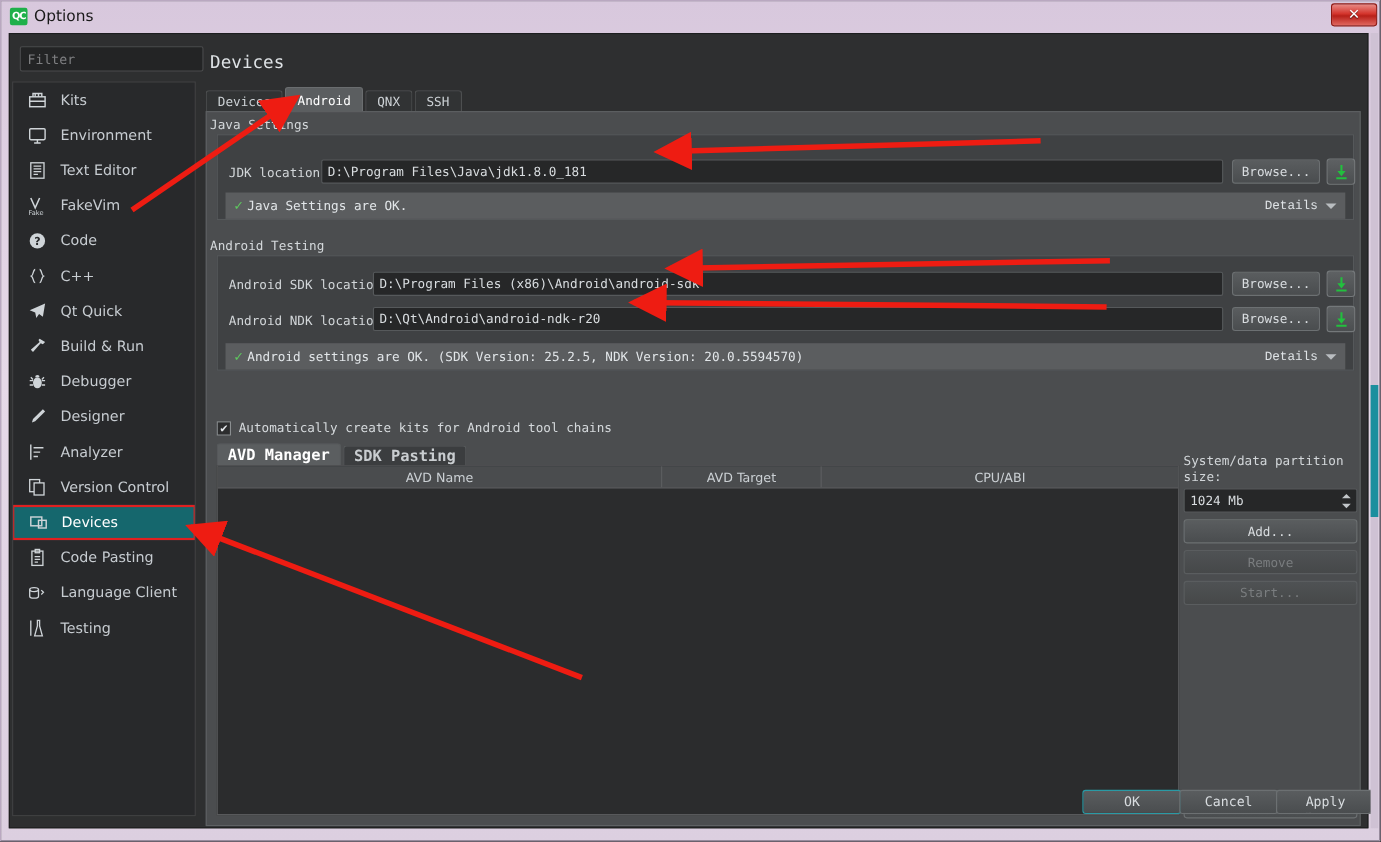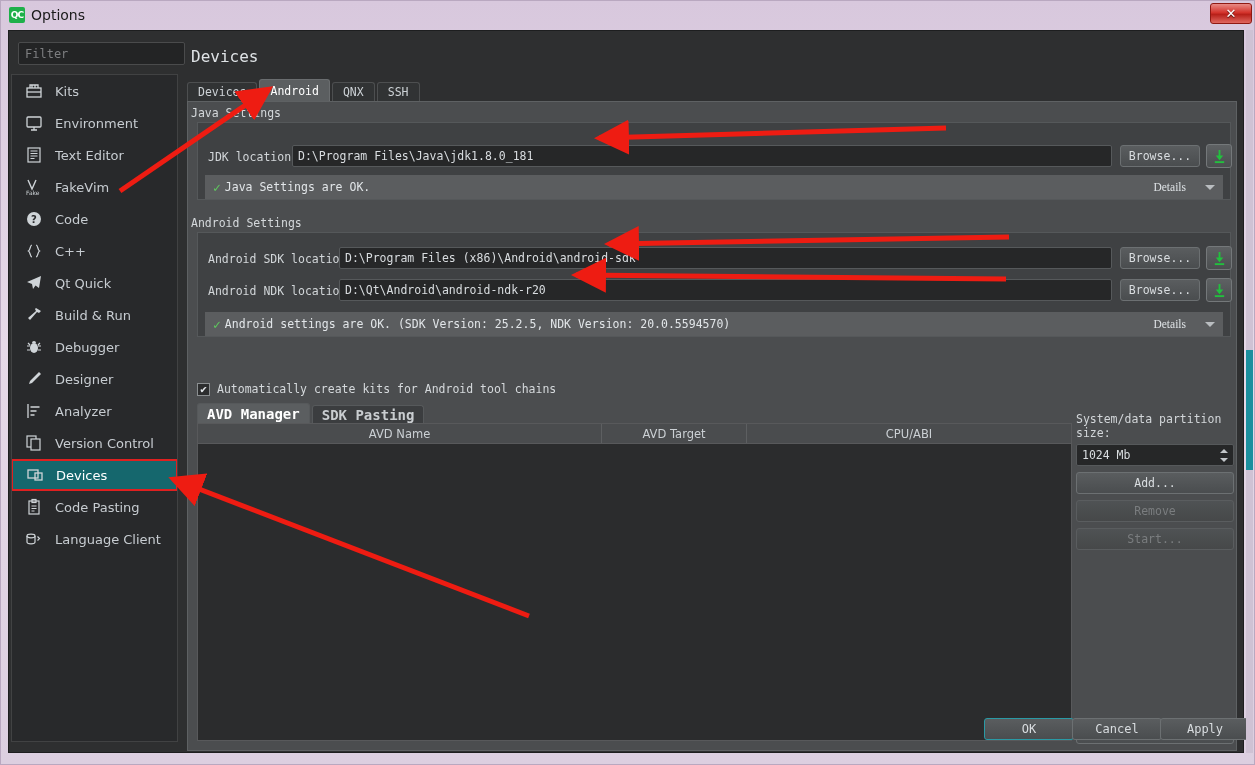--- a/index.html
+++ b/index.html
@@ -151,22 +151,22 @@
   }
   .status-row {
     position: absolute; height: 24px;
     background: #5b5d5f;
     display: flex; align-items: center;
   }
   .status-txt { color: #e2e6e9; font-size: 11.5px; font-family: "DejaVu Sans Mono", monospace; }
   .check-g { color: #5ec85e; font-size: 13px; margin: 0 4px 0 8px; }
   .details-lnk {
     position: absolute; right: 8px; top: 0; height: 24px;
-    display: flex; align-items: center; gap: 19px;
-    color: #dfe3e6; font-size: 11.5px; font-family: Liberation Serif, serif;
+    display: flex; align-items: center; gap: 7px;
+    color: #dfe3e6; font-size: 11.5px; font-family: Liberation Mono, monospace;
   }
   .caret { width: 0; height: 0; border-left: 5px solid transparent;
     border-right: 5px solid transparent; border-top: 5px solid #b9bdc0; }
 
   
   #autokits { position: absolute; left: 9px; top: 280px; display: flex; align-items: center; gap: 7px; }
   .cbox {
     width: 13px; height: 13px; background: #2c2d2e;
     border: 1px solid #8b8f91; display: flex;
     align-items: center; justify-content: center;
@@ -419,20 +419,29 @@
         <span class="side-ico">
             <svg viewBox="0 0 18 18" width="18" height="18" fill="none" stroke="currentColor" stroke-width="1.2">
               <ellipse cx="6" cy="6" rx="4" ry="1.8"></ellipse>
               <path d="M2 6v6c0 1 1.8 1.8 4 1.8s4-.8 4-1.8V6"></path>
               <path d="M12.5 6.5l2 2-2 2"></path>
             </svg>
           </span>
         <span>Language Client</span>
       </div>
 
+      <div class="side-item">
+        <span class="side-ico">
+            <svg viewBox="0 0 18 18" width="18" height="18" fill="none" stroke="currentColor" stroke-width="1.2">
+              <path d="M3 2v14"></path>
+              <path d="M9 2v5L6.5 16h7L11 7V2zM8.5 2h3"></path>
+            </svg>
+          </span>
+        <span>Testing</span>
+      </div>
     </div>
 
     <div id="pane">
 
       <div id="page-title">Devices</div>
 
       <div id="toptabs">
         <div class="ttab">Devices</div>
         <div class="ttab active">Android</div>
         <div class="ttab">QNX</div>
@@ -456,21 +465,21 @@
 
         <div class="status-row" style="left:17px;top:73px;width:1018px;">
           <span class="check-g">✓</span>
           <span class="status-txt">Java Settings are OK.</span>
           <span class="details-lnk">
             <span>Details</span>
             <span class="caret"></span>
           </span>
         </div>
 
-        <div class="grp-cap" style="left:3px;top:114px;">Android Settings</div>
+        <div class="grp-cap" style="left:3px;top:114px;">Android Testing</div>
         <div class="grp-box" style="left:9px;top:130px;width:1034px;height:105px;"></div>
 
         <div class="fld-label" style="left:20px;top:150px;">Android SDK location:</div>
         <div class="lineedit" style="left:151px;top:145px;width:773px;">D:\Program Files (x86)\Android\android-sdk</div>
         <div class="btn" style="left:932px;top:145px;width:80px;">Browse...</div>
         <div class="dl-btn" style="left:1018px;top:144px;">
           <svg viewBox="0 0 16 16" width="15" height="15">
               <path d="M7 1h2v6h3L8 12 4 7h3z" fill="#22c03e"></path>
               <path d="M3 13h10v2H3z" fill="#22c03e"></path>
             </svg>

